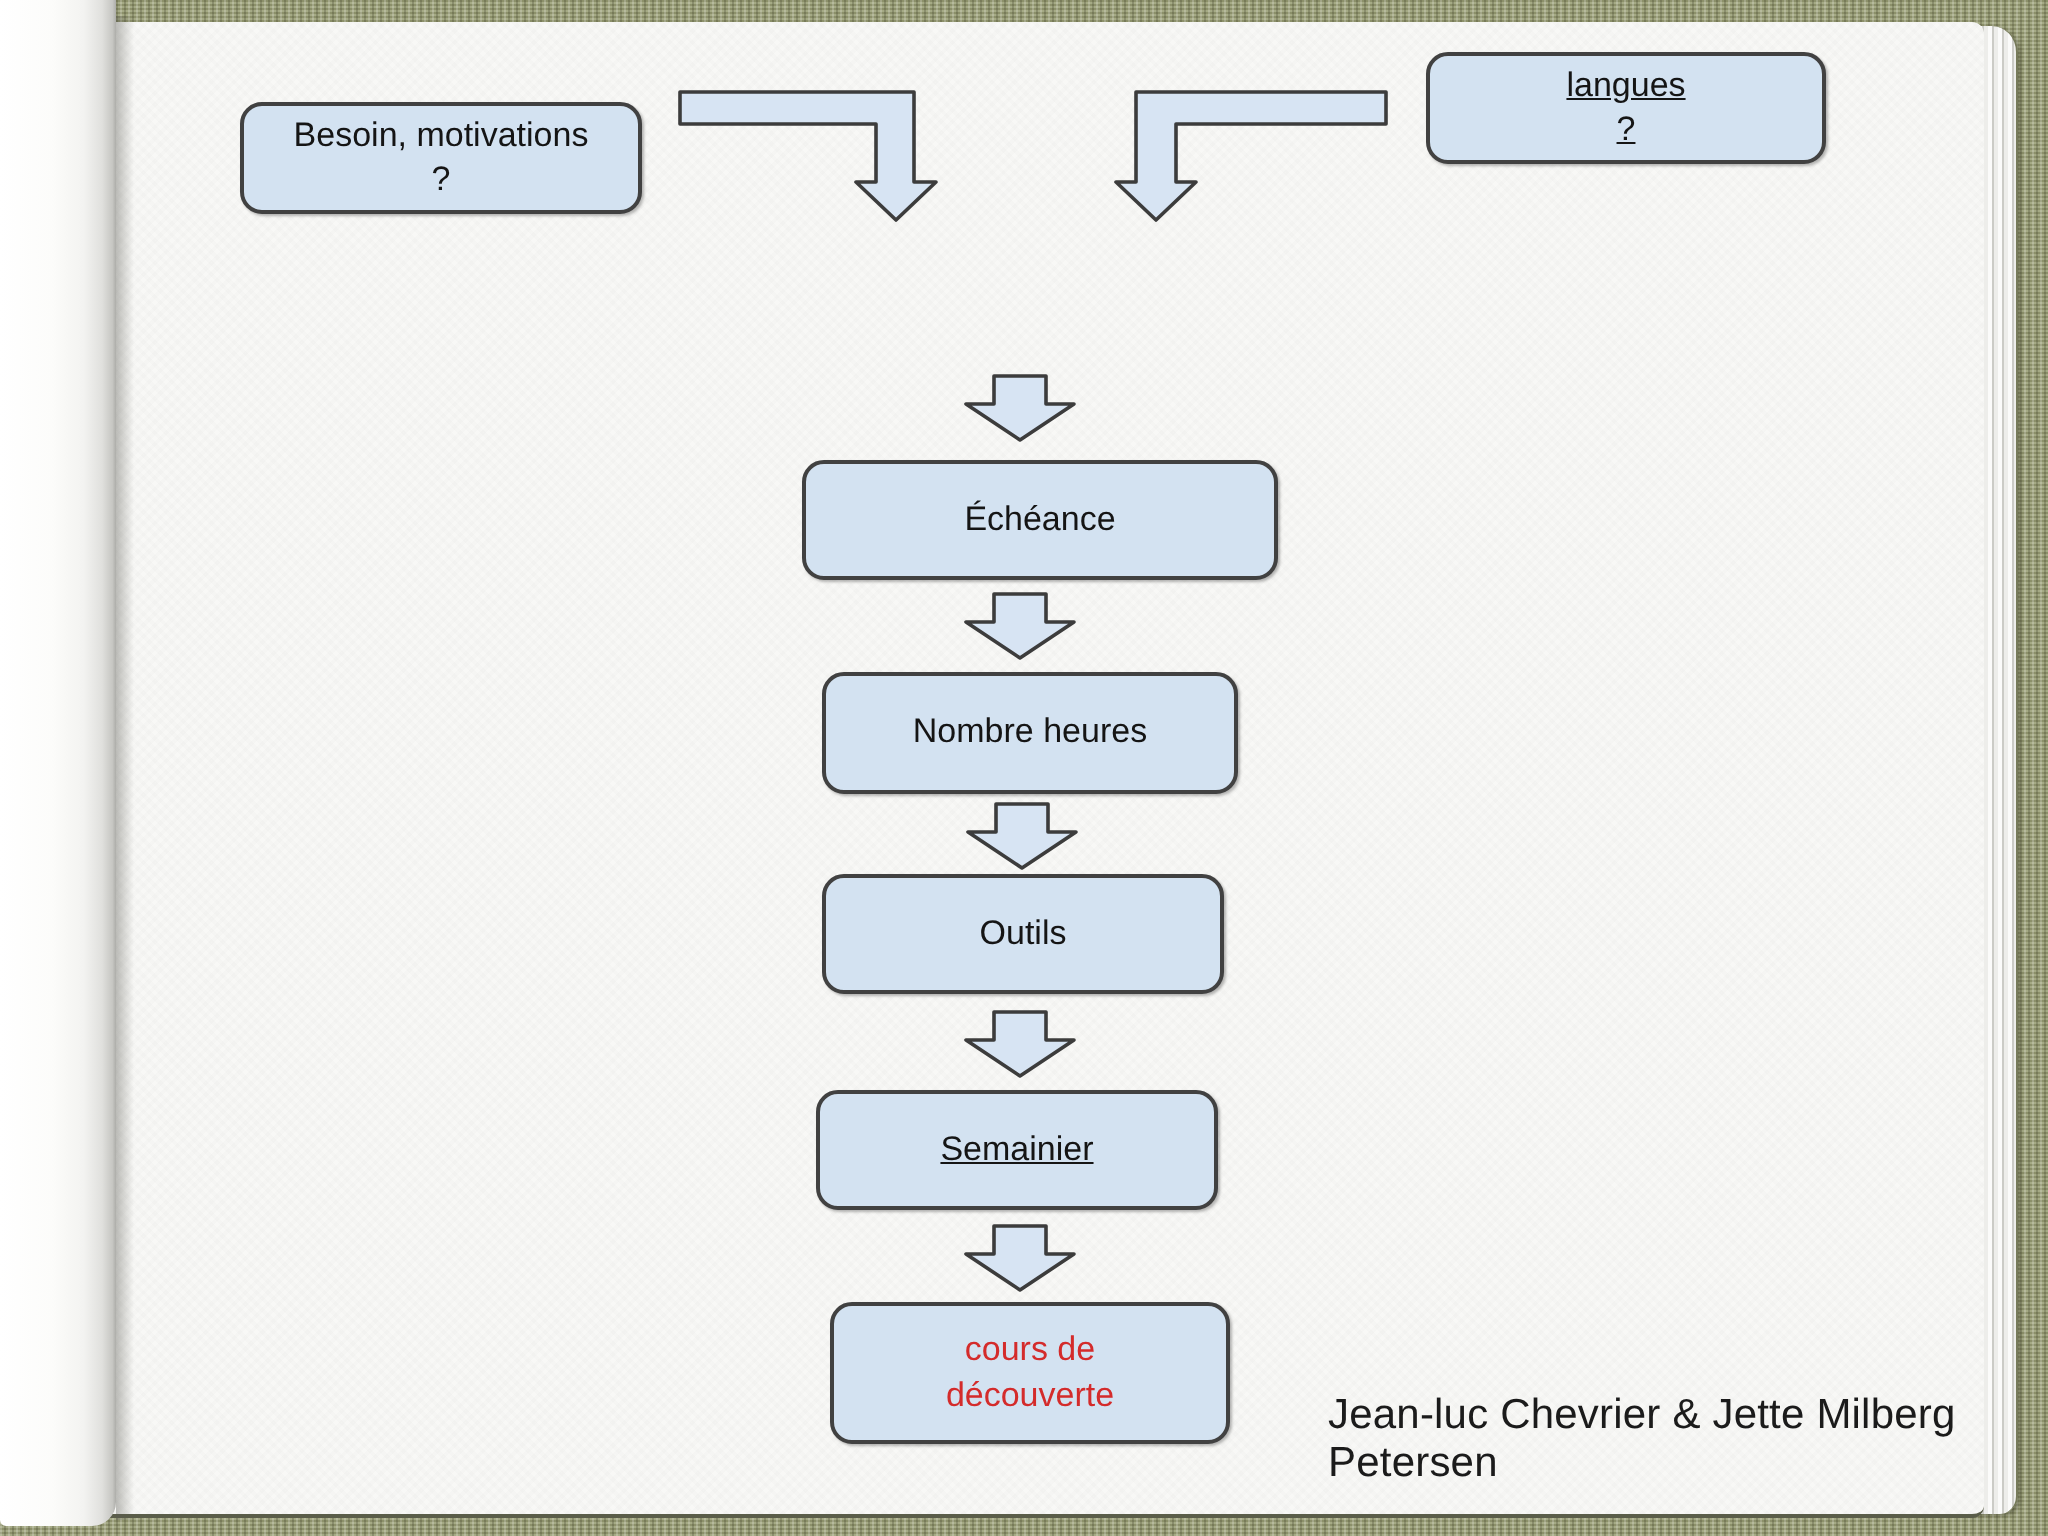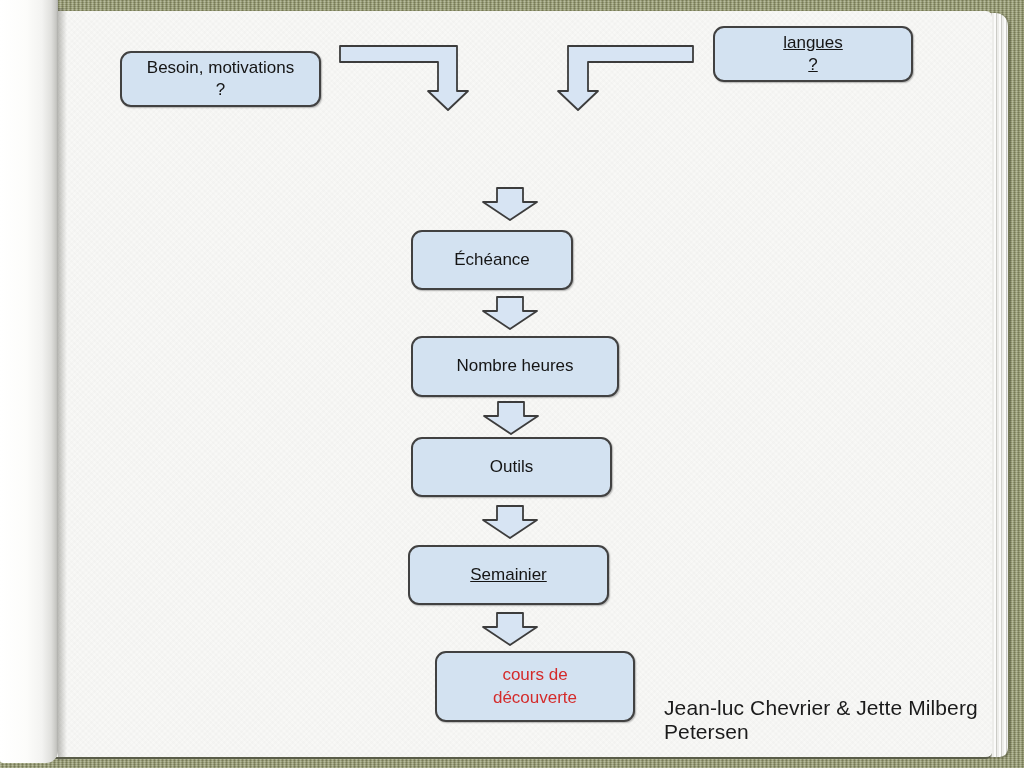--- a/index.html
+++ b/index.html
@@ -89,25 +89,25 @@
     line-height: 1.3;
     color: #151515;
     white-space: pre-line;
     box-shadow: 1px 1px 1.5px rgba(0,0,0,.28);
   }
   .node-red { color: #d42b2b; }
 
   #node-besoin    { left: 120px; top: 27px;  width: 201px; height: 56px; margin-top: 24px; }
   #node-langues   { left: 713px; top: 26px;  width: 200px; height: 56px; text-decoration: underline; }
   #node-objectif  { left: 411px; top: 122px; width: 201px; height: 60px; }
-  #node-echeance  { left: 411px; top: 230px; width: 162px; height: 60px; }
+  #node-echeance  { left: 401px; top: 230px; width: 238px; height: 60px; }
   #node-heures    { left: 411px; top: 336px; width: 208px; height: 61px; }
   #node-outils    { left: 411px; top: 437px; width: 201px; height: 60px; }
   #node-semainier { left: 408px; top: 545px; width: 201px; height: 60px; text-decoration: underline; }
-  #node-cours     { left: 435px; top: 651px; width: 200px; height: 71px; }
+  #node-cours     { left: 415px; top: 651px; width: 200px; height: 71px; }
 
   .credit {
     position: absolute;
     left: 664px; top: 696px;
     width: 330px;
     font-size: 21px;
     color: #1b1b1b;
     text-align: left;
     letter-spacing: .1px;
   }

